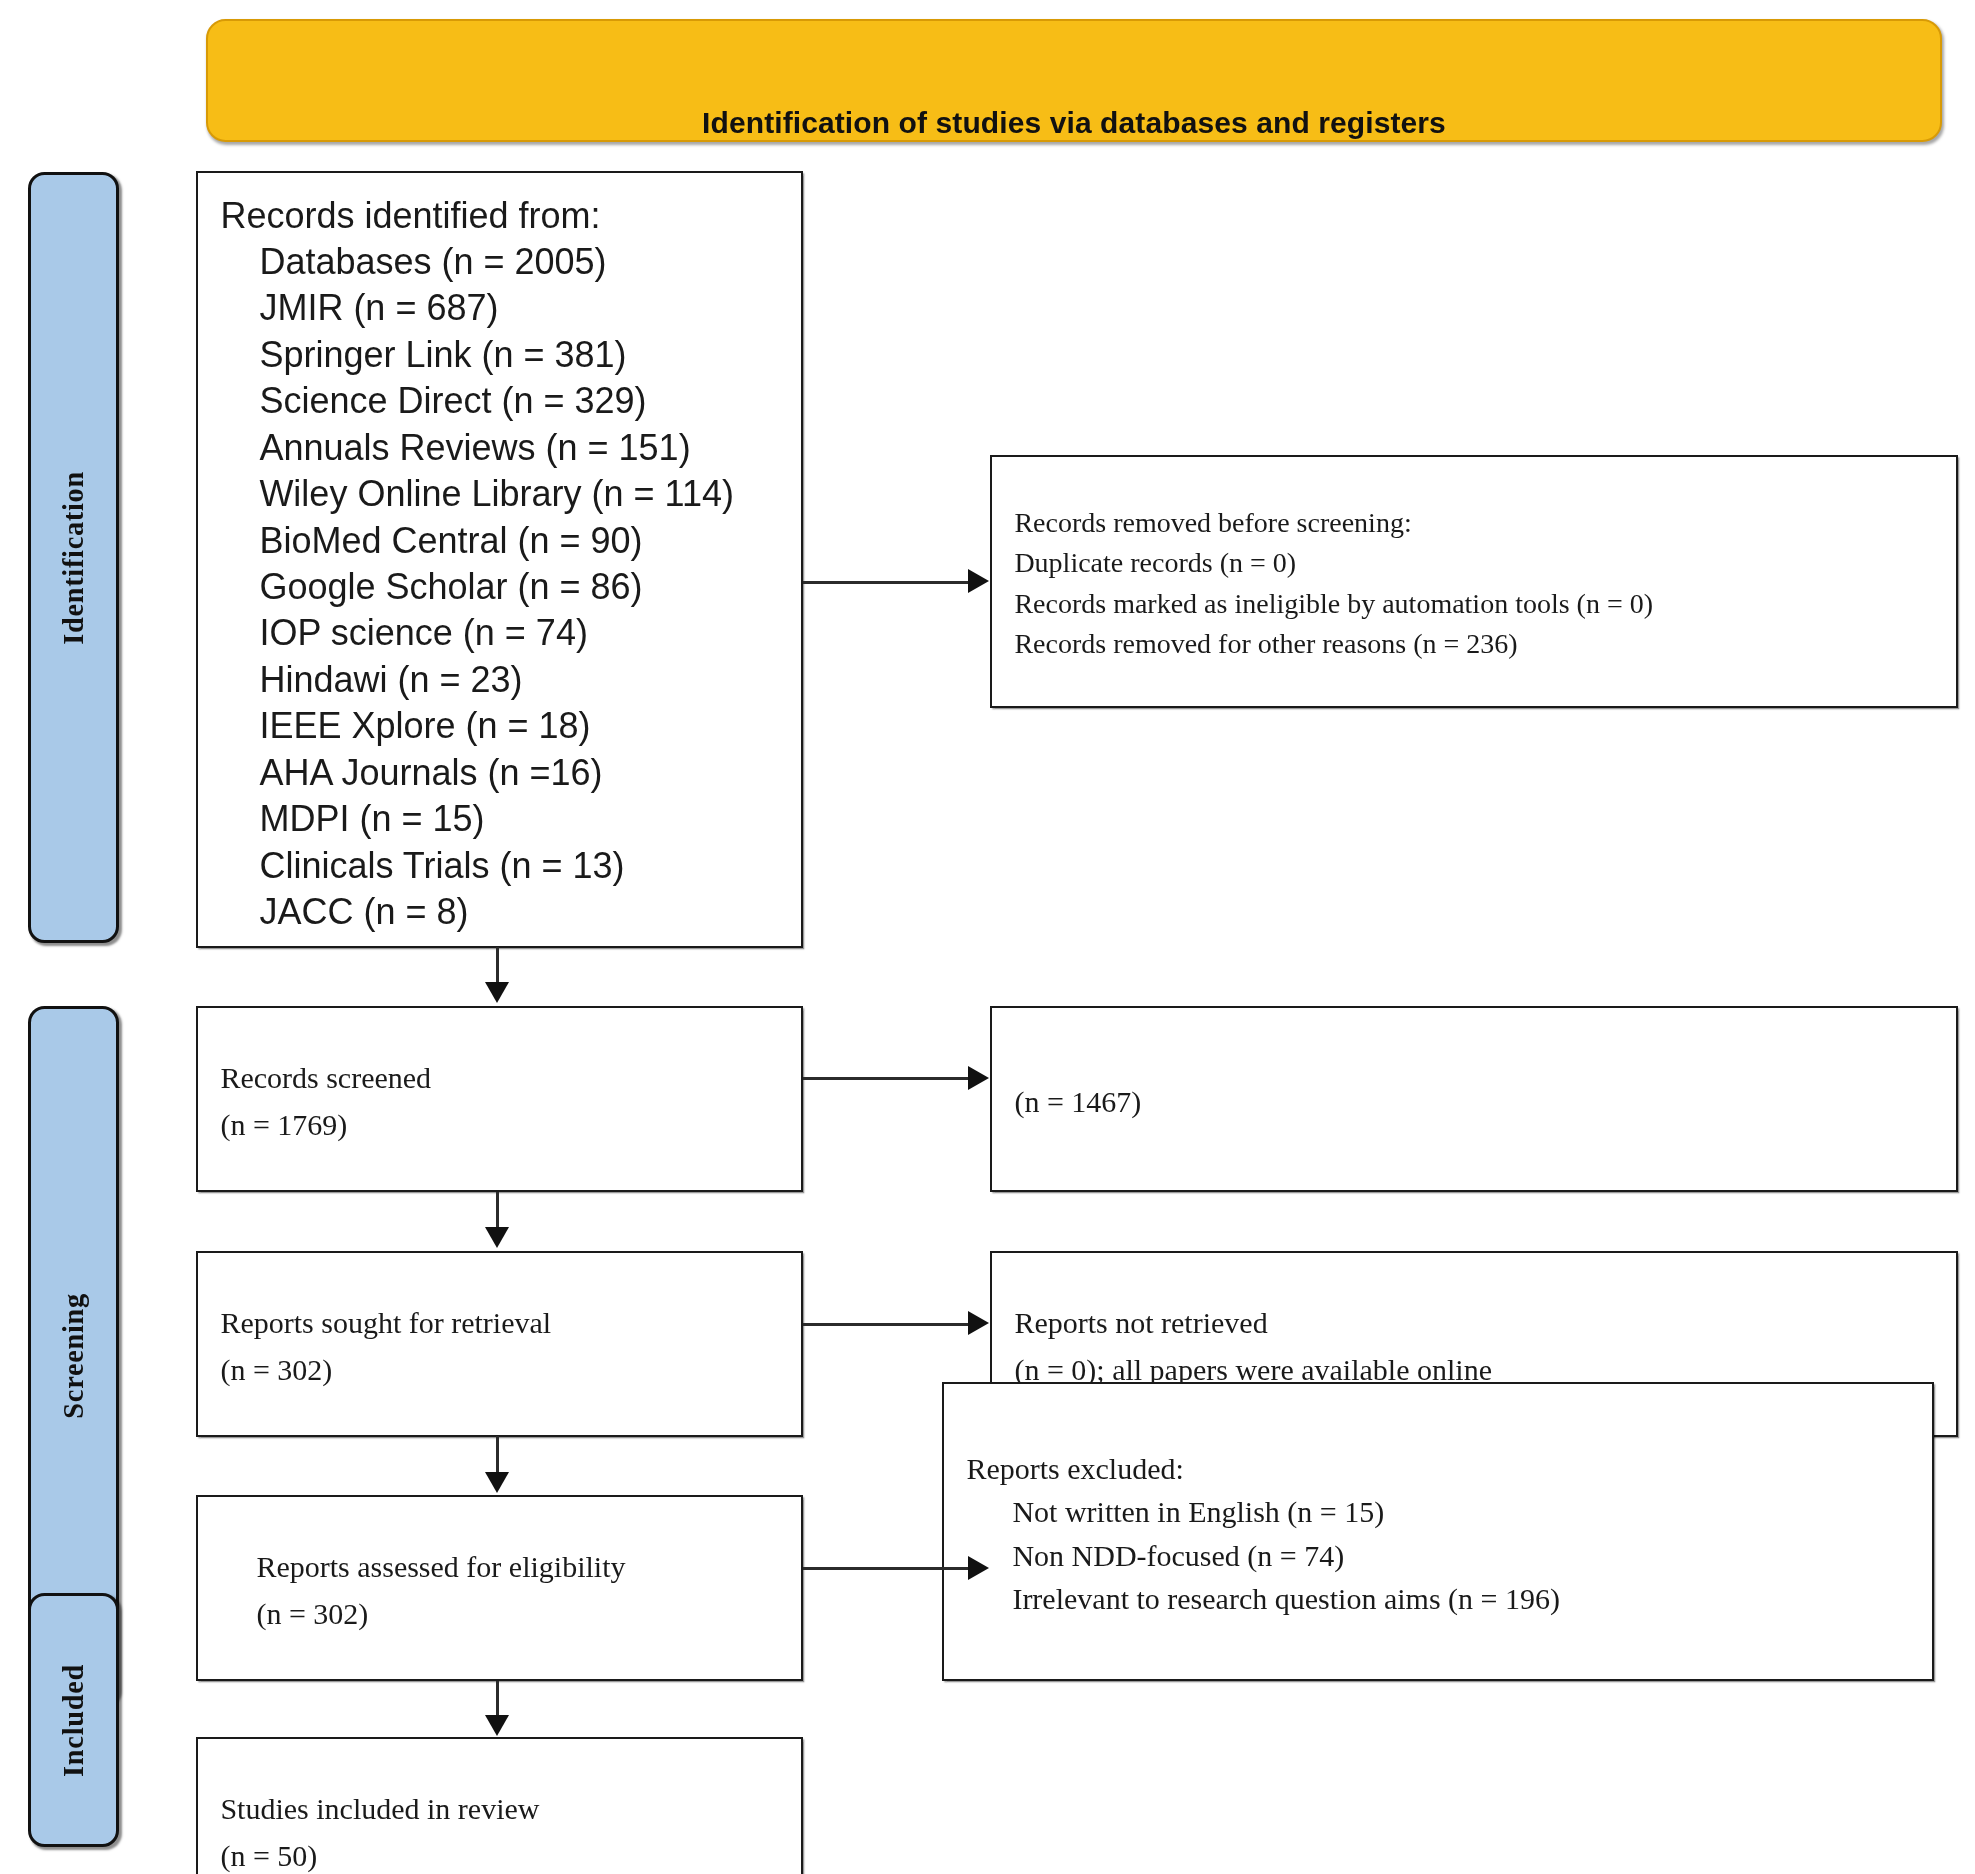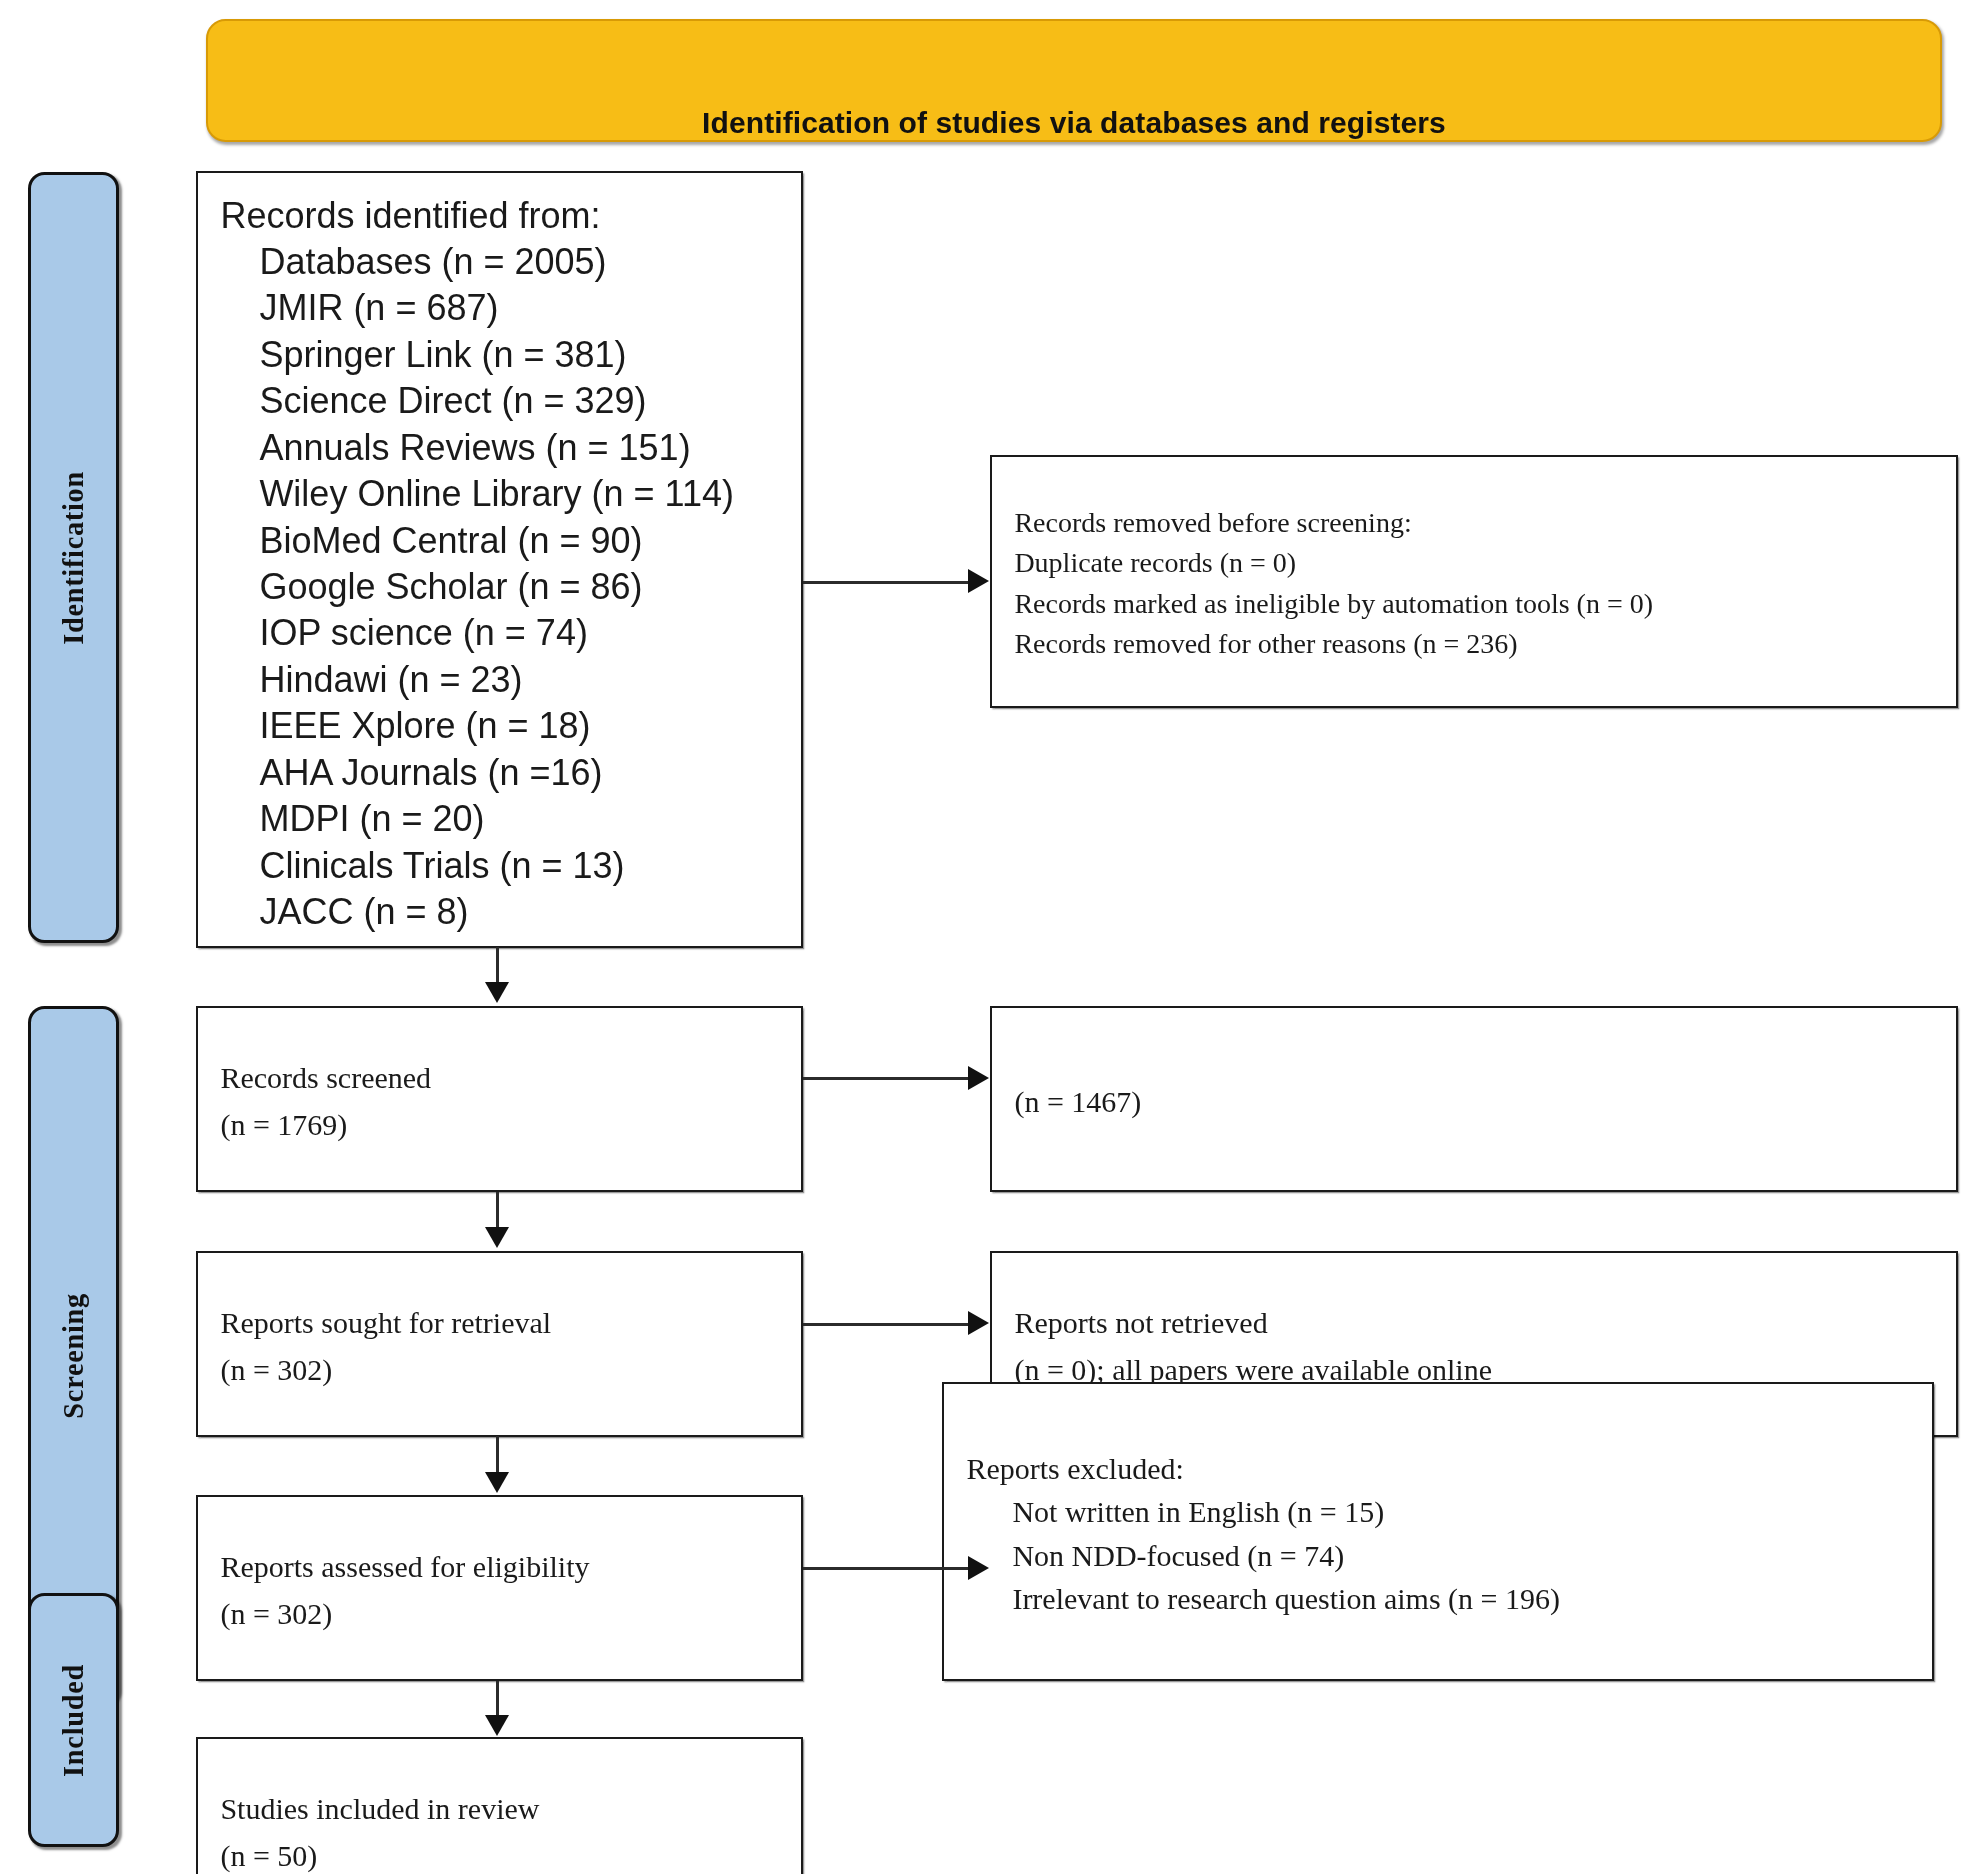--- a/index.html
+++ b/index.html
@@ -145,21 +145,21 @@
       <div class="line indent">Springer Link (n = 381)</div>
       <div class="line indent">Science Direct (n = 329)</div>
       <div class="line indent">Annuals Reviews (n = 151)</div>
       <div class="line indent">Wiley Online Library (n = 114)</div>
       <div class="line indent">BioMed Central (n = 90)</div>
       <div class="line indent">Google Scholar (n = 86)</div>
       <div class="line indent">IOP science (n = 74)</div>
       <div class="line indent">Hindawi (n = 23)</div>
       <div class="line indent">IEEE Xplore (n = 18)</div>
       <div class="line indent">AHA Journals (n =16)</div>
-      <div class="line indent">MDPI (n = 20)</div>
+      <div class="line indent">MDPI (n = 15)</div>
       <div class="line indent">Clinicals Trials (n = 13)</div>
       <div class="line indent">JACC (n = 8)</div>
     </div>
   </div>
 
   <div class="node box serif compact" style="left:990px;top:455px;width:968px;height:253px;">
     <div class="box-inner">
       <div class="line">Records removed before screening:</div>
       <div class="line">Duplicate records (n = 0)</div>
       <div class="line">Records marked as ineligible by automation tools (n = 0)</div>
@@ -205,21 +205,21 @@
       <div class="line">(n = 0); all papers were available online</div>
     </div>
   </div>
 
   <div class="hline" style="left:803px;top:1323px;width:166px;"></div>
   <div class="arrow-r" style="left:968px;top:1311px;"></div>
 
   <div class="vline" style="left:496px;top:1436px;width:3px;height:37px;"></div>
   <div class="arrow-d" style="left:485px;top:1472px;"></div>
 
-  <div class="node box serif" style="left:196px;top:1495px;width:607px;height:186px;">
+  <div class="node box serif" style="left:196px;top:1495px;width:607px;height:186px;padding-left:36px;">
     <div class="box-inner">
       <div class="line">Reports assessed for eligibility</div>
       <div class="line">(n = 302)</div>
     </div>
   </div>
 
   <div class="node box serif tight" style="left:942px;top:1382px;width:992px;height:299px;">
     <div class="box-inner">
       <div class="line">Reports excluded:</div>
       <div class="line indent">Not written in English (n = 15)</div>

